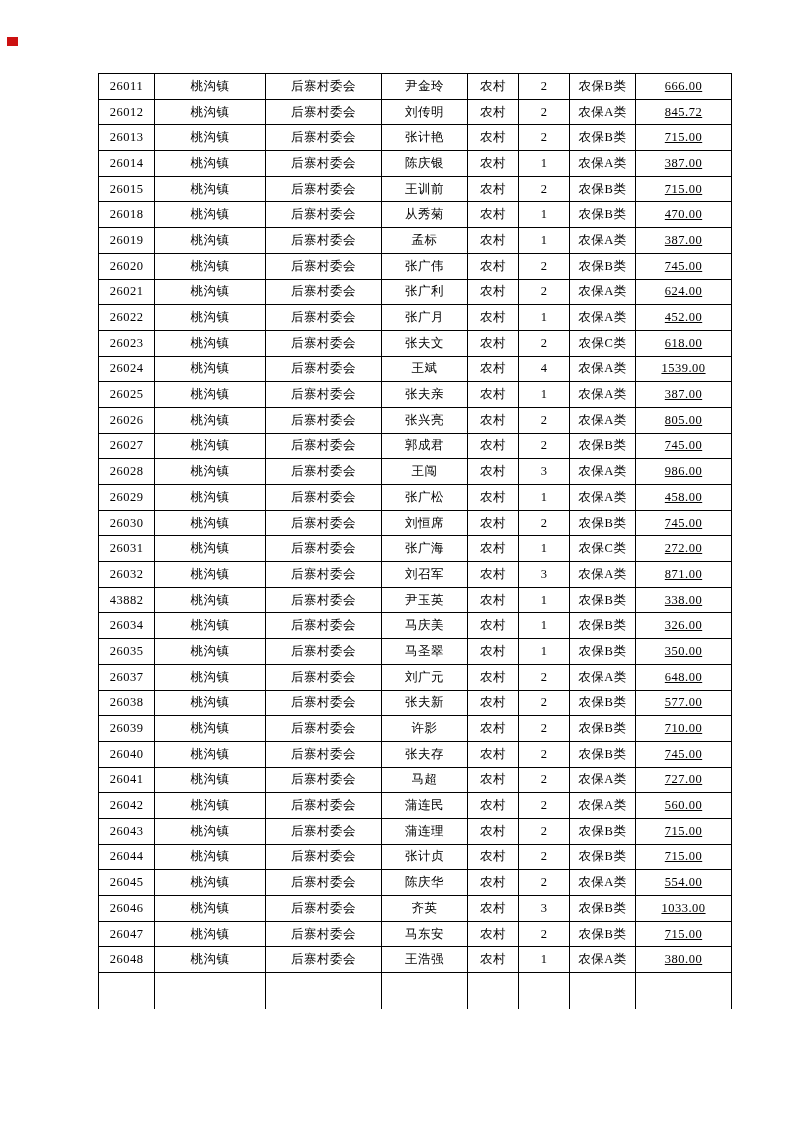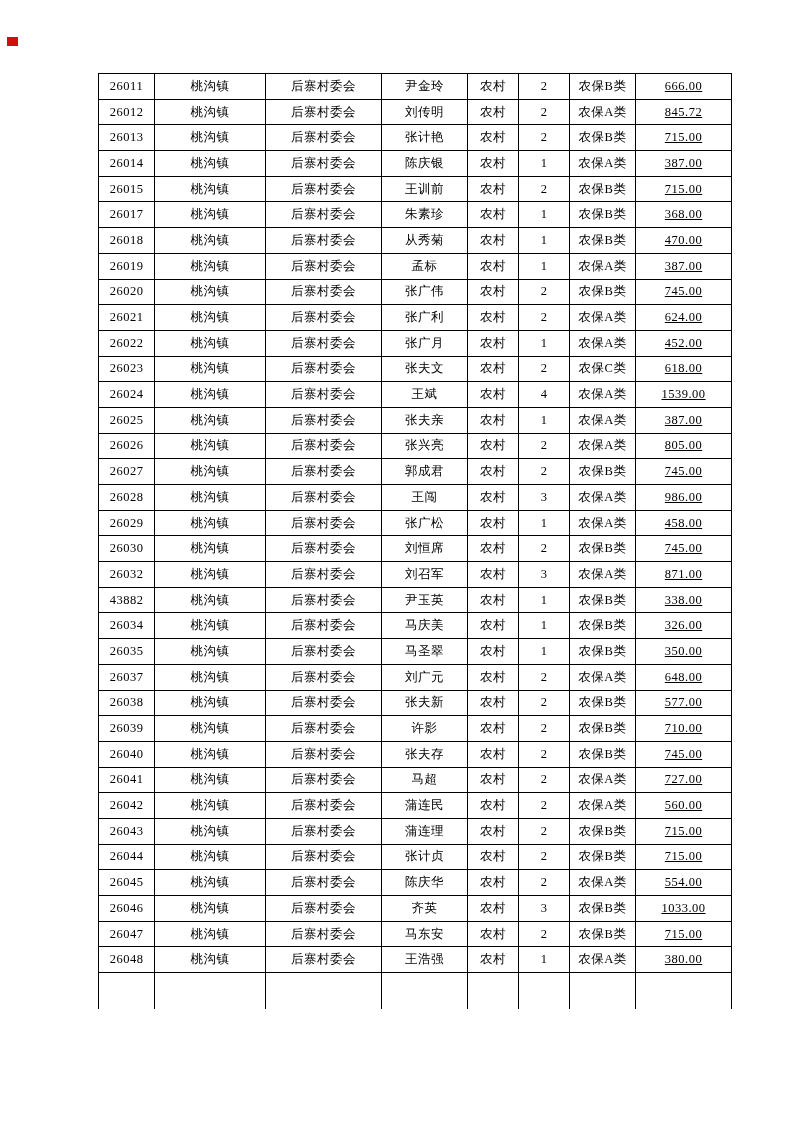--- a/index.html
+++ b/index.html
@@ -112,30 +112,20 @@
           <td class="col-id">26015</td>
           <td class="col-town">桃沟镇</td>
           <td class="col-village">后寨村委会</td>
           <td class="col-name">王训前</td>
           <td class="col-type">农村</td>
           <td class="col-count">2</td>
           <td class="col-category">农保B类</td>
           <td class="col-amount">715.00</td>
         </tr>
         <tr>
-          <td class="col-id">26017</td>
-          <td class="col-town">桃沟镇</td>
-          <td class="col-village">后寨村委会</td>
-          <td class="col-name">朱素珍</td>
-          <td class="col-type">农村</td>
-          <td class="col-count">1</td>
-          <td class="col-category">农保B类</td>
-          <td class="col-amount">368.00</td>
-        </tr>
-        <tr>
           <td class="col-id">26018</td>
           <td class="col-town">桃沟镇</td>
           <td class="col-village">后寨村委会</td>
           <td class="col-name">从秀菊</td>
           <td class="col-type">农村</td>
           <td class="col-count">1</td>
           <td class="col-category">农保B类</td>
           <td class="col-amount">470.00</td>
         </tr>
         <tr>
@@ -250,20 +240,30 @@
         </tr>
         <tr>
           <td class="col-id">26030</td>
           <td class="col-town">桃沟镇</td>
           <td class="col-village">后寨村委会</td>
           <td class="col-name">刘恒席</td>
           <td class="col-type">农村</td>
           <td class="col-count">2</td>
           <td class="col-category">农保B类</td>
           <td class="col-amount">745.00</td>
+        </tr>
+        <tr>
+          <td class="col-id">26031</td>
+          <td class="col-town">桃沟镇</td>
+          <td class="col-village">后寨村委会</td>
+          <td class="col-name">张广海</td>
+          <td class="col-type">农村</td>
+          <td class="col-count">1</td>
+          <td class="col-category">农保C类</td>
+          <td class="col-amount">272.00</td>
         </tr>
         <tr>
           <td class="col-id">26032</td>
           <td class="col-town">桃沟镇</td>
           <td class="col-village">后寨村委会</td>
           <td class="col-name">刘召军</td>
           <td class="col-type">农村</td>
           <td class="col-count">3</td>
           <td class="col-category">农保A类</td>
           <td class="col-amount">871.00</td>

